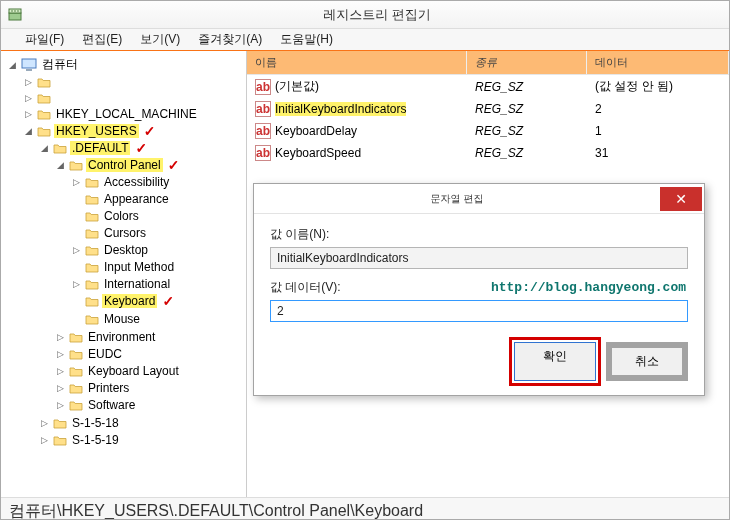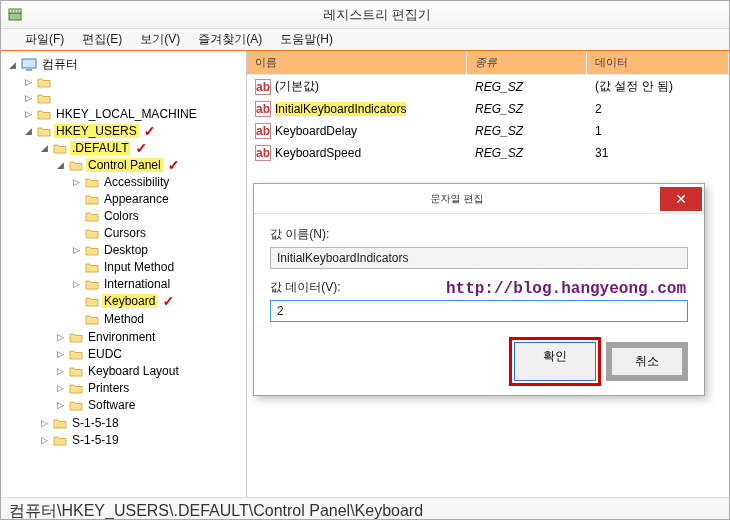--- a/index.html
+++ b/index.html
@@ -175,23 +175,23 @@
   }
   .dialog input.value-input {
     background: #fff;
     border: 1px solid #3399ff;
     outline: none;
   }
   .dialog .watermark {
     position: absolute;
     right: 18px;
     top: 96px;
-    color: #701a75;
+    color: #0f766e;
     font-weight: bold;
-    font-size: 16px;
+    font-size: 13px;
     font-family: "Courier New", monospace;
   }
   .dialog .dlg-buttons {
     display: flex;
     justify-content: flex-end;
     gap: 10px;
     margin-top: 20px;
   }
   .dialog .btn {
     min-width: 82px;
@@ -392,21 +392,21 @@
                             <span class="label hl">Keyboard</span>
                             <span class="check">✓</span>
                           </span></li>
                         <li><span class="row">
                             <span class="expander empty">▷</span>
                             <span class="folder-icon">
                               <svg viewBox="0 0 14 12" width="14" height="12">
                                 <use href="#folder"></use>
                               </svg>
                             </span>
-                            <span class="label ">Method</span>
+                            <span class="label ">Mouse</span>
                           </span></li>
                       </ul>
                   </li>
                   <li><span class="row">
                         <span class="expander">▷</span>
                         <span class="folder-icon">
                           <svg viewBox="0 0 14 12" width="14" height="12">
                             <use href="#folder"></use>
                           </svg>
                         </span>

